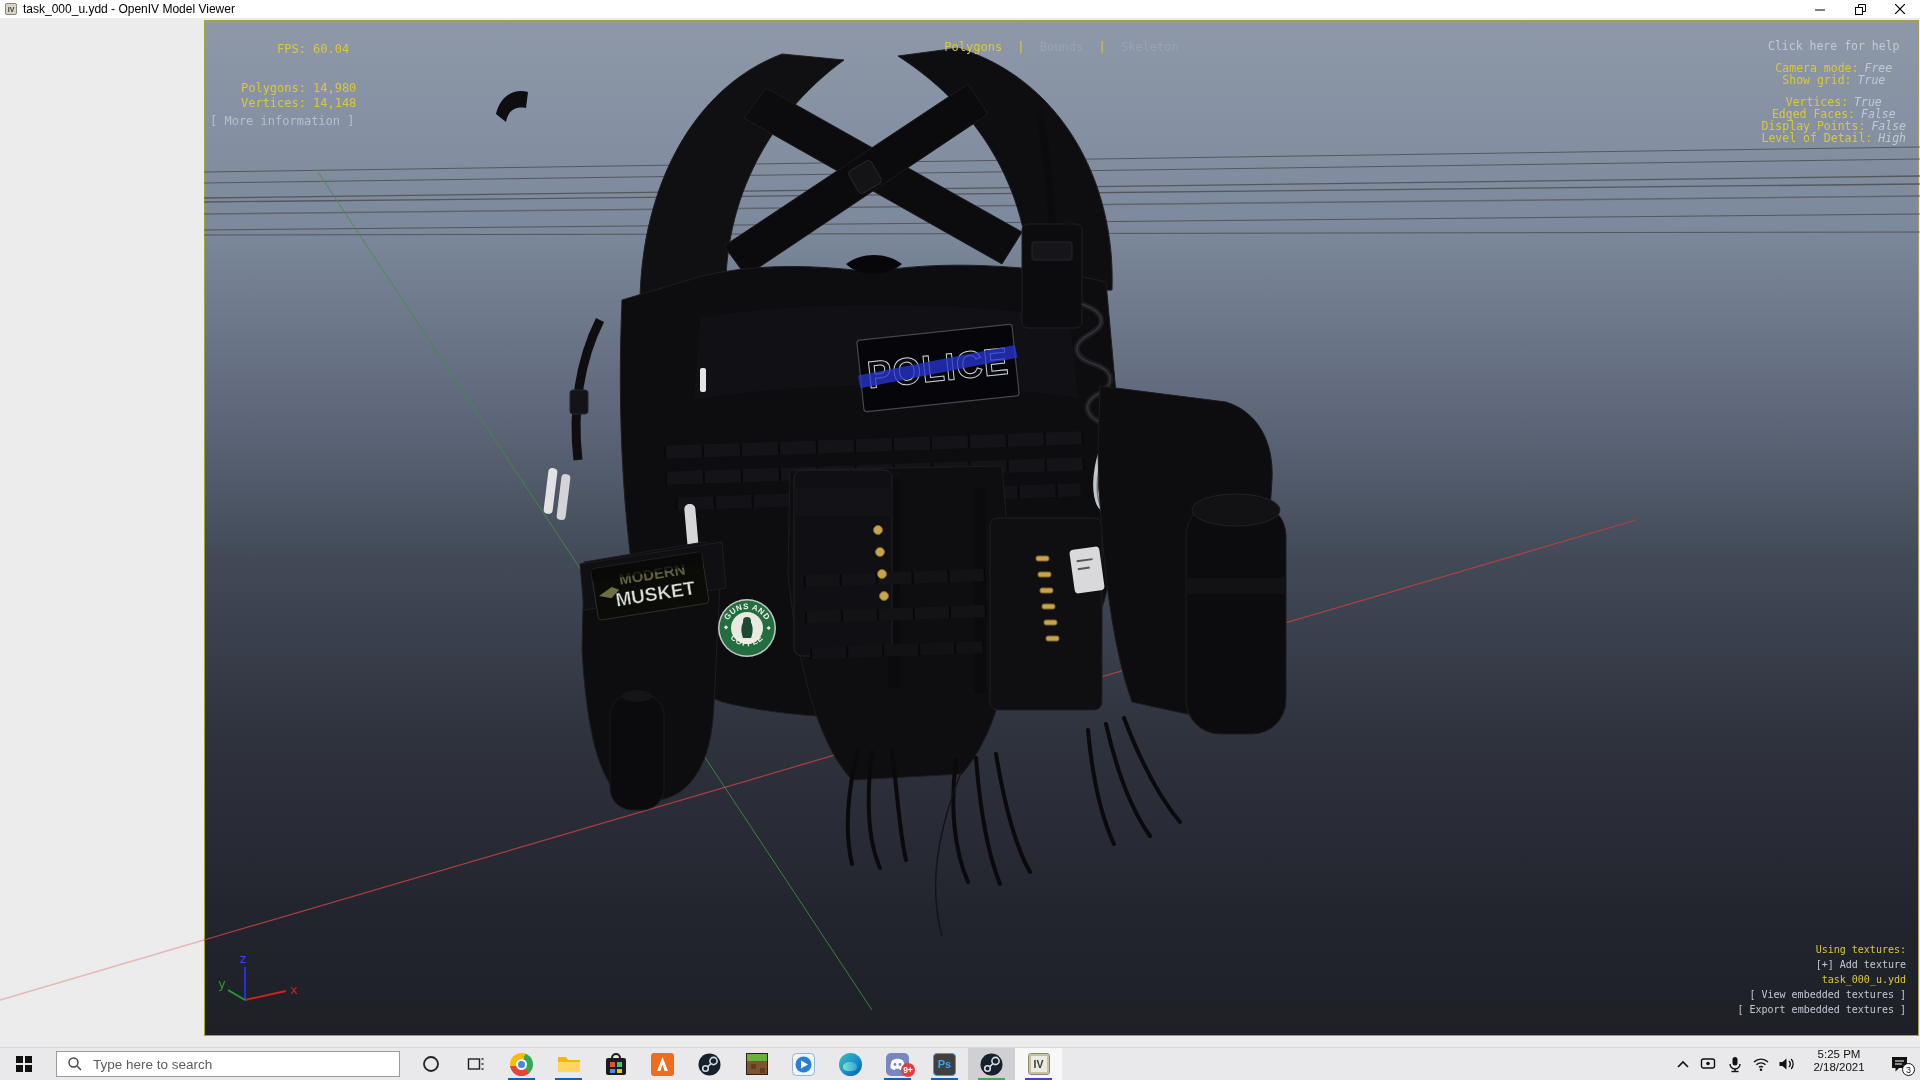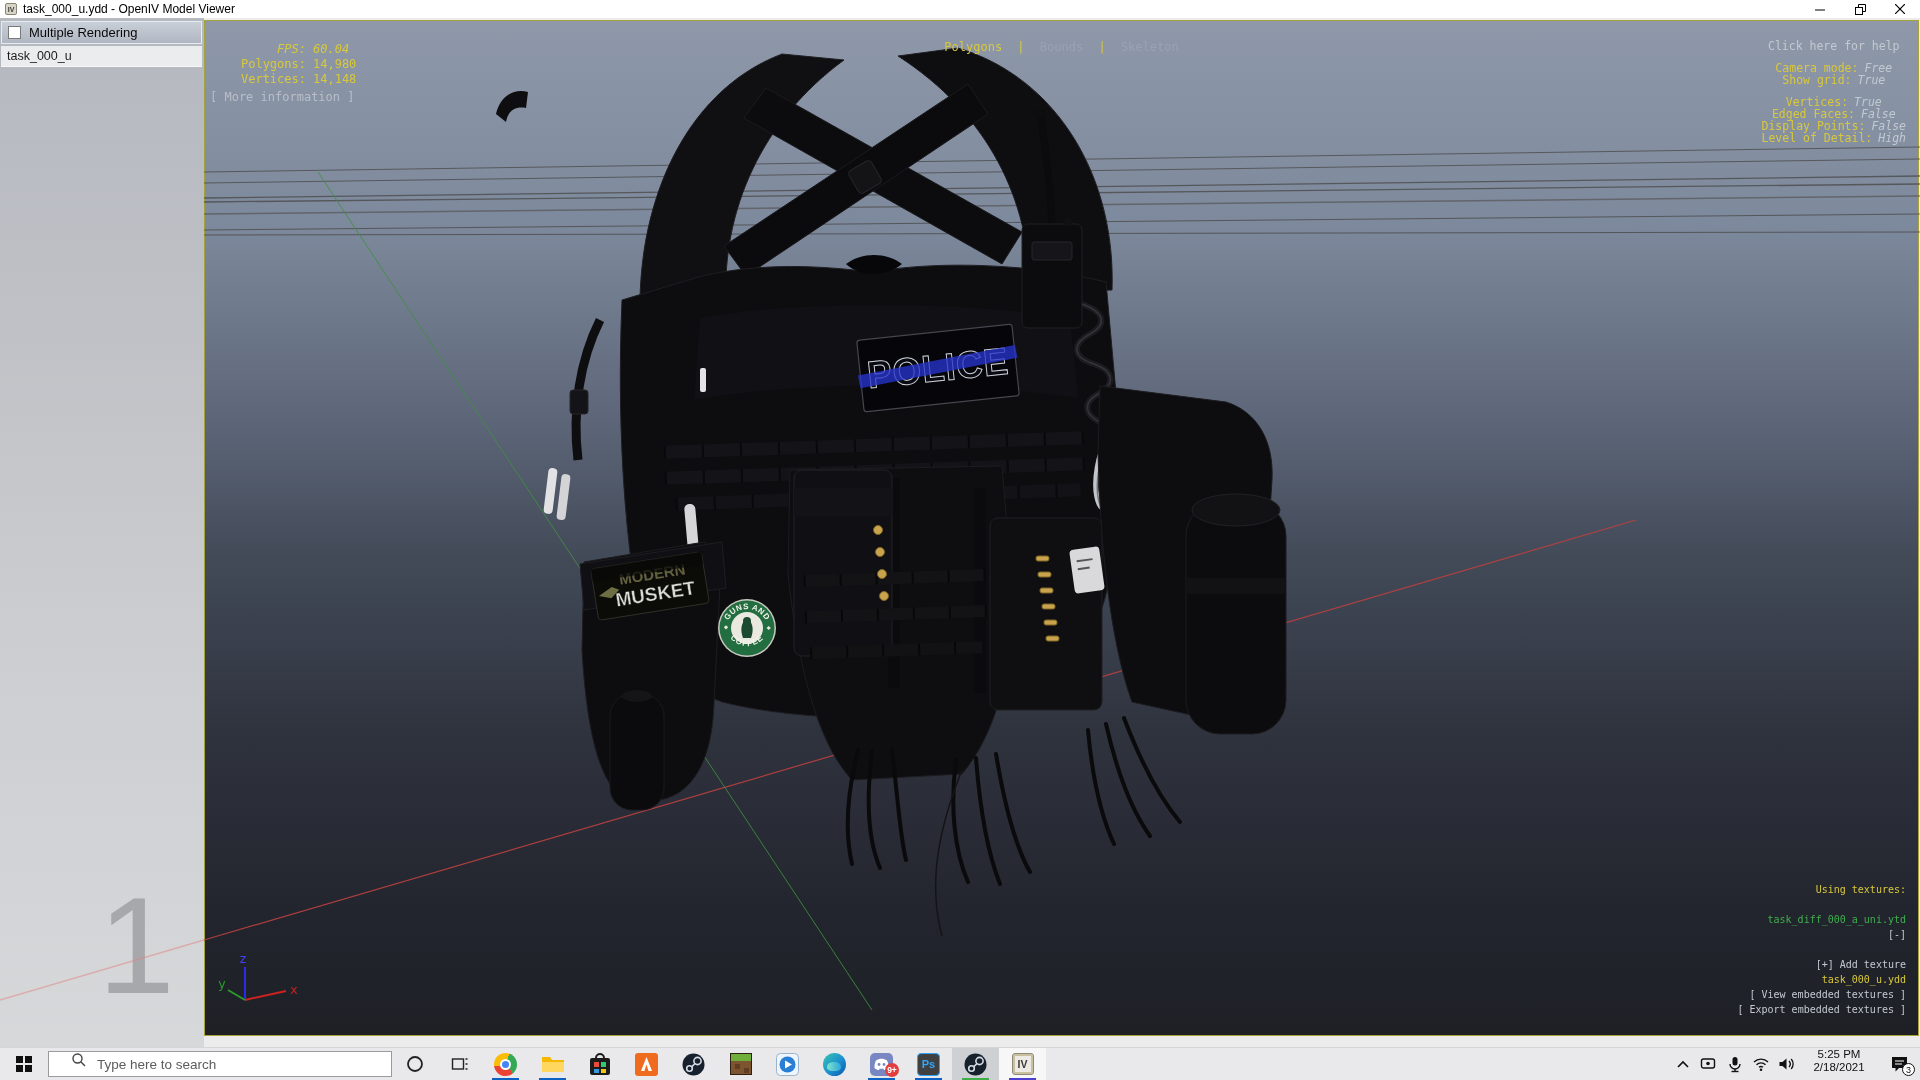--- a/index.html
+++ b/index.html
@@ -41,41 +41,41 @@
 
   
   .ov { position:absolute; z-index:3; font-family:"DejaVu Sans Mono", monospace; }
   .yellow { color:#d8c83c; }
   .ltgray { color:#c3c9d1; }
   .green-txt { color:#3fae4e; }
   .stats { left:210px; top:24px; font-size:12px; line-height:15px; }
   .stat-row { display:flex; }
   .stat-label { width:96px; text-align:right; white-space:pre; }
   .stat-value { margin-left:7px; }
-  .fps-row { margin-bottom:0;font-style:italic; }
+  .fps-row { margin-bottom:24px; }
   .more-info { margin-top:3px; color:#b9bfc8; }
   .tabs { left:204px; top:22px; width:1715px; text-align:center; font-size:12px; }
   .tab { display:inline-block; }
   .tab.active { color:#d8c83c; }
   .tab.inactive { color:#99a3b3; }
   .tab-sep { color:#d8c83c; margin:0 8px; }
   .info-right { right:14px; top:22px; font-size:11.5px; line-height:12px; text-align:right; }
   .ir-row { display:flex; justify-content:center; margin-bottom:0; }
   .ir-row .lbl { color:#d8c83c; white-space:pre; }
   .ir-row .val { color:#c3c9d1; margin-left:6px;font-style:italic; }
   .ir-gap { height:10px; }
   .tex-right { right:14px; bottom:30px; font-size:10px; line-height:15px; text-align:right; z-index:3; }
   .tex-right div { white-space:pre; }
 
   
   .taskbar { position:absolute; left:0; top:1047px; width:1920px; height:33px; background:#e9e9eb;
     border-top:1px solid #d6d6d8; display:flex; align-items:stretch; z-index:20; }
   .start { width:48px; display:flex; align-items:center; justify-content:center; }
-  .search-box { width:344px; margin:3px 0; background:#ffffff; border:1px solid #9b9b9b;
-    display:flex; padding-left:22px; }
+  .search-box { width:344px; margin:3px 8px; background:#ffffff; border:1px solid #9b9b9b;
+    display:flex; align-items:center; padding-left:10px; }
   .search-box input { border:none; outline:none; font-size:13.5px; color:#333; width:280px;
     font-family:"Liberation Sans",sans-serif; background:transparent; margin-left:10px; }
   .search-box input::placeholder { color:#5c5c5c; opacity:1; }
   .sys-btn { width:45px; display:flex; align-items:center; justify-content:center; }
   .tb-icon { width:47px; position:relative; display:flex; align-items:center; justify-content:center; }
   .tb-icon .under { position:absolute; bottom:0; left:10px; width:27px; height:2.5px; }
   .tb-icon.pressed { background:#cfd0d3; }
   .tb-icon.lightbg { background:#f7f7f8; }
   .flex-fill { flex:1; }
   .tray { display:flex; align-items:flex-start; }
@@ -132,28 +132,20 @@
     <div class="win-btn">
       <svg width="10" height="10">
         <line x1="0" y1="0" x2="10" y2="10" stroke="#000" stroke-width="1.2"></line>
         <line x1="10" y1="0" x2="0" y2="10" stroke="#000" stroke-width="1.2"></line>
       </svg>
     </div>
   </div>
 
   <div class="content">
 
-    <div class="sidebar">
-      <div class="sb-header">
-        <span class="sb-check"></span>
-        <span>Multiple Rendering</span>
-      </div>
-      <div class="sb-item">task_000_u</div>
-      <div class="sb-watermark">1</div>
-    </div>
 
     <div class="viewport"></div>
 
     <svg class="scene" viewBox="0 0 1920 1029">
 
       <g stroke="#38352f" stroke-opacity="0.6" stroke-width="1">
         <path d="M204,154 L1920,129"></path>
         <path d="M204,165 L1920,141"></path>
         <path d="M204,180 L1920,158" stroke-width="1.3"></path>
         <path d="M204,184 L1920,166" stroke-width="1.3"></path>
@@ -374,24 +366,20 @@
         <span class="val">False</span>
       </div>
       <div class="ir-row">
         <span class="lbl">Level of Detail:</span>
         <span class="val">High</span>
       </div>
     </div>
 
     <div class="ov tex-right">
       <div class="yellow">Using textures:</div>
-      <div>
-        <span class="green-txt">task_diff_000_a_uni.ytd</span>
-        <span class="ltgray">[-]</span>
-      </div>
       <div class="ltgray">[+] Add texture</div>
       <div class="yellow">task_000_u.ydd</div>
       <div class="ltgray">[ View embedded textures ]</div>
       <div class="ltgray">[ Export embedded textures ]</div>
     </div>
   </div>
 
   <div class="taskbar">
     <div class="start">
       <svg width="16" height="16">

